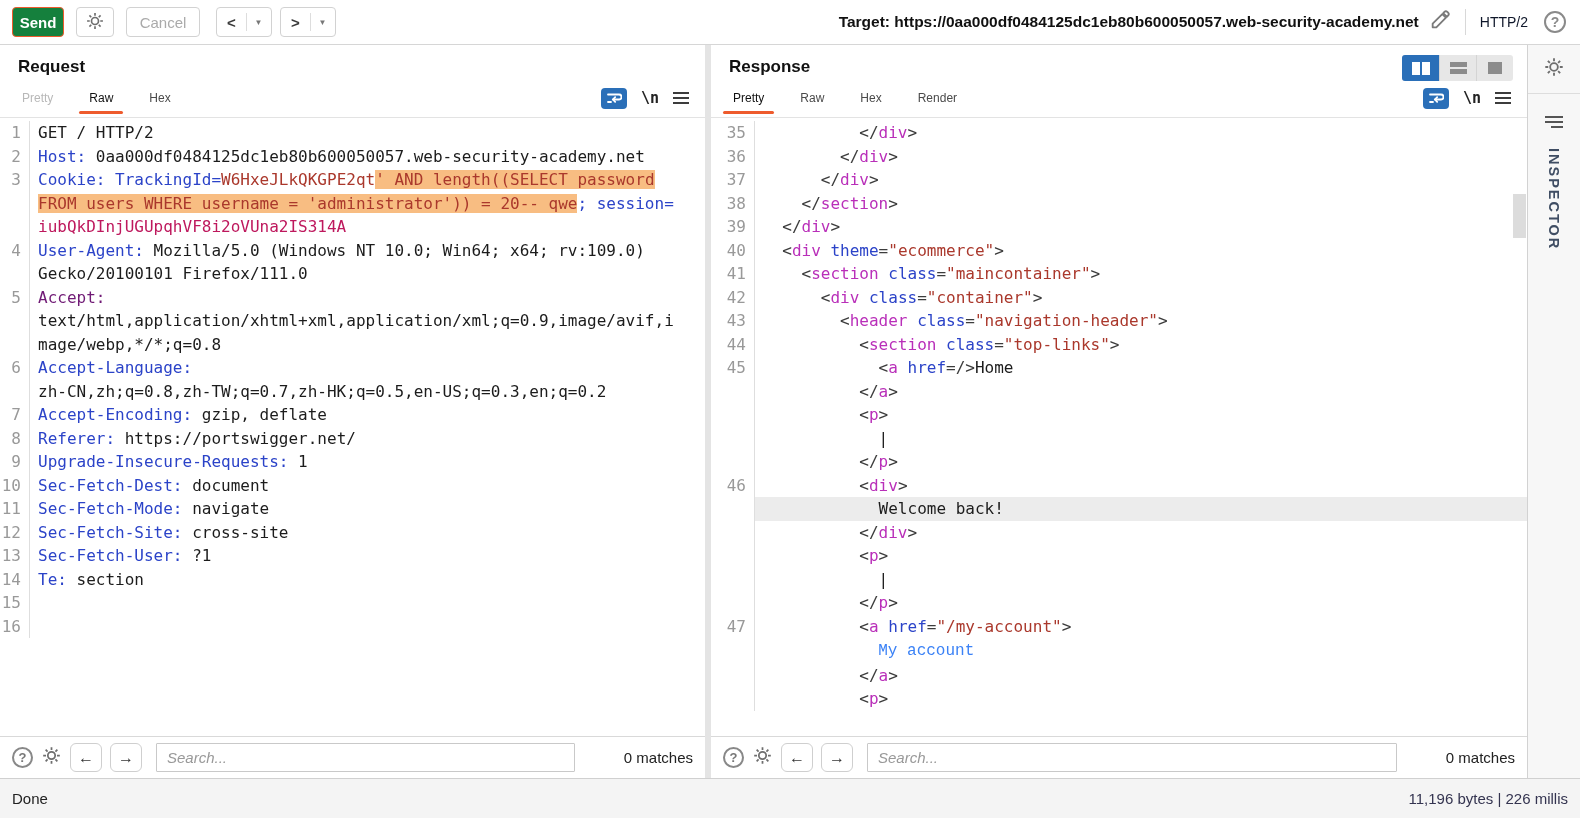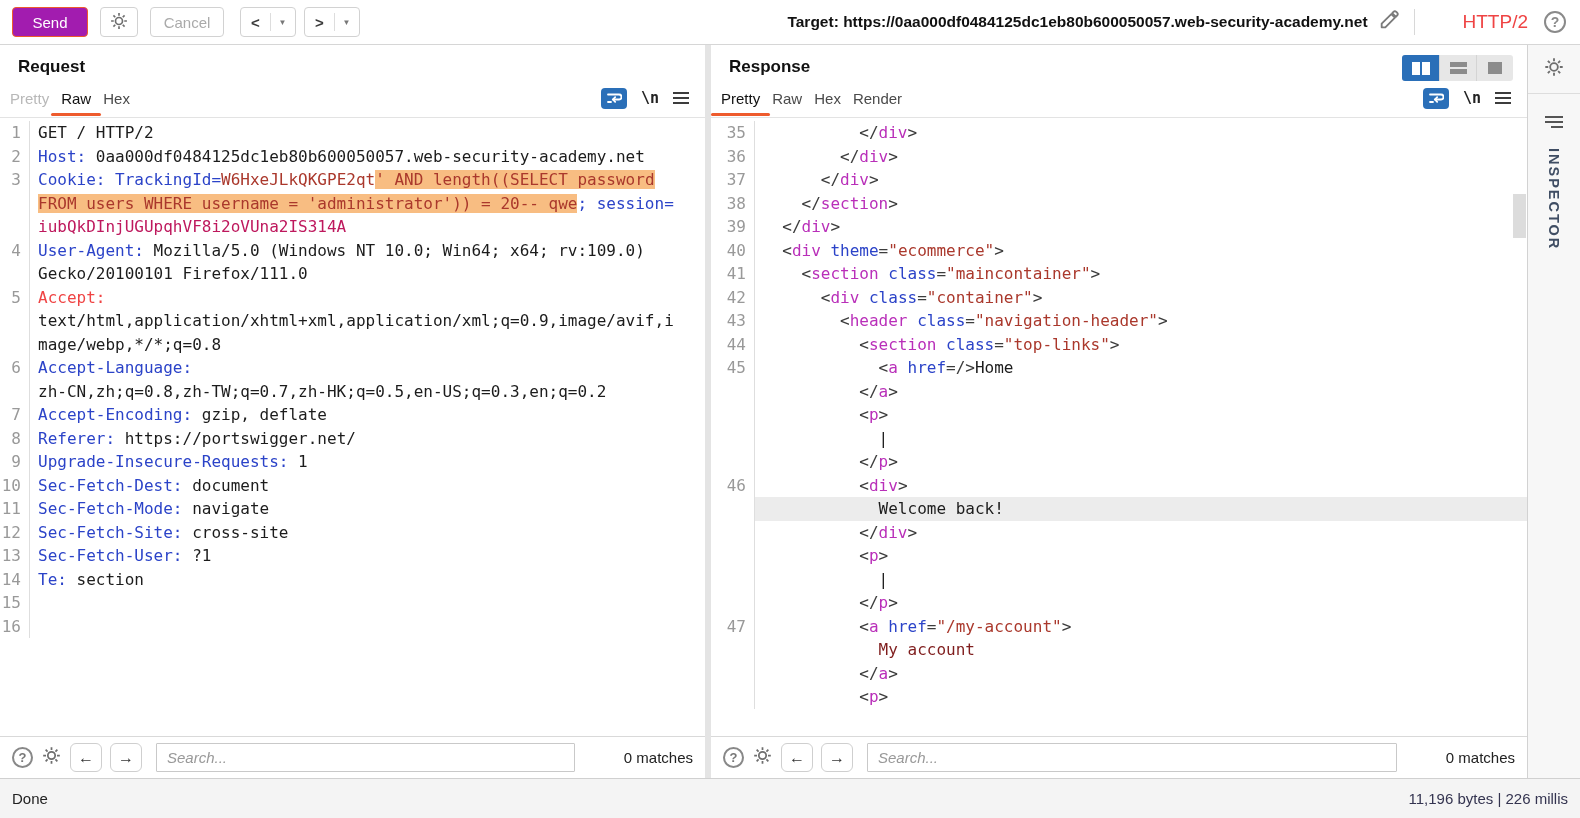--- a/index.html
+++ b/index.html
@@ -6,48 +6,48 @@
   html,body { width:1580px; height:818px; overflow:hidden; background:#fff;
               font-family:"Liberation Sans", sans-serif; color:#222; }
   .app { width:1580px; height:818px; display:flex; flex-direction:column; }
 
   
   .toolbar { height:45px; flex:none; display:flex; align-items:center;
              padding:0 14px 0 12px; background:#fff; border-bottom:1px solid #d6d6d6; }
   .btn { height:30px; display:inline-flex; align-items:center; justify-content:center;
          border:1px solid #d2d2d2; border-radius:4px; background:#fff; cursor:pointer;
          font-size:15px; color:#444; }
-  .send-btn { width:76px; background:#a21caf; border-color:#ee5b2d; color:#fff;
-              font-weight:normal; margin-right:12px; }
+  .send-btn { width:52px; background:#15803d; border-color:#ee5b2d; color:#fff;
+              font-weight:bold; margin-right:12px; }
   .gear-btn { width:38px; margin-right:12px; }
   .cancel-btn { width:74px; color:#aaa; margin-right:16px; }
   .nav-btn { width:56px; margin-right:8px; padding:0; }
   .nav-btn .sym { font-weight:bold; font-size:15px; color:#3a3a3a; width:28px; text-align:center; }
   .nav-btn .vdiv { width:1px; height:18px; background:#ddd; }
   .nav-btn .caret { font-size:8px; color:#777; width:24px; text-align:center; }
   .target-wrap { margin-left:auto; display:flex; align-items:center; }
   .target-text { font-size:15.5px; font-weight:bold; color:#111; white-space:nowrap; }
   .pencil { margin:0 14px 0 10px; cursor:pointer; display:flex; }
   .tb-divider { width:1px; height:26px; background:#d8d8d8; margin-right:14px; }
-  .proto { font-size:19px; color:#ef4444; margin-right:16px;margin-left:34px; }
+  .proto { font-size:14px; color:#0f172a; margin-right:16px; }
   .help-circle { width:22px; height:22px; border:2px solid #8a8a8a; border-radius:50%;
                  color:#8a8a8a; font-weight:bold; font-size:14px; display:flex;
                  align-items:center; justify-content:center; cursor:pointer; }
 
   
   .main { flex:1; display:flex; min-height:0; background:#e4e4e4; }
   .panel { background:#fff; display:flex; flex-direction:column; min-width:0; }
   .panel.request { width:705px; flex:none; }
   .panel.response { flex:1; }
   .splitter { width:6px; flex:none; background:#e4e4e4; }
 
   .panel-head { position:relative; flex:none; }
   .panel-title { font-size:17px; font-weight:bold; color:#111; padding:12px 0 2px 18px; }
   .tabs-row { height:38px; display:flex; align-items:center; padding-left:4px; }
-  .tab { position:relative; font-size:15px; margin:0 4px; padding:9px 2px; cursor:pointer; color:#4a4a4a; }
+  .tab { position:relative; font-size:12px; margin:0 16px; padding:9px 2px; cursor:pointer; color:#4a4a4a; }
   .tab.active { color:#111; }
   .tab.active::after { content:""; position:absolute; left:-8px; right:-8px; bottom:0;
                        height:3px; background:#ee5b2d; border-radius:2px; }
   .tab.disabled { color:#b8b8b8; }
   .tabs-spacer { flex:1; }
   .icon-cluster { display:flex; align-items:center; gap:14px; padding-right:16px; }
   .wrap-icon { width:26px; height:21px; background:#2a6fb8; border-radius:4px;
                display:flex; align-items:center; justify-content:center; cursor:pointer; }
   .nl-icon { font-size:15px; font-weight:bold; color:#222; cursor:pointer;
              font-family:"DejaVu Sans Mono", monospace; }
@@ -214,21 +214,21 @@
           <div class="code-row">
             <span class="ln">4</span>
             <span class="code"><span style="color: rgb(43, 67, 200);">User-Agent: </span><span style="color: rgb(28, 28, 28);">Mozilla/5.0 (Windows NT 10.0; Win64; x64; rv:109.0)</span></span>
           </div>
           <div class="code-row">
             <span class="ln"></span>
             <span class="code"><span style="color: rgb(28, 28, 28);">Gecko/20100101 Firefox/111.0</span></span>
           </div>
           <div class="code-row">
             <span class="ln">5</span>
-            <span class="code"><span style="color: #ef4444;">Accept:</span></span>
+            <span class="code"><span style="color: #701a75;">Accept:</span></span>
           </div>
           <div class="code-row">
             <span class="ln"></span>
             <span class="code"><span style="color: rgb(28, 28, 28);">text/html,application/xhtml+xml,application/xml;q=0.9,image/avif,i</span></span>
           </div>
           <div class="code-row">
             <span class="ln"></span>
             <span class="code"><span style="color: rgb(28, 28, 28);">mage/webp,*/*;q=0.8</span></span>
           </div>
           <div class="code-row">
@@ -433,21 +433,21 @@
           <div class="code-row">
             <span class="ln"></span>
             <span class="code"><span style="color: rgb(60, 60, 60);">          &lt;/</span><span style="color: rgb(185, 47, 185);">p</span><span style="color: rgb(60, 60, 60);">&gt;</span></span>
           </div>
           <div class="code-row">
             <span class="ln">47</span>
             <span class="code"><span style="color: rgb(60, 60, 60);">          &lt;</span><span style="color: rgb(185, 47, 185);">a</span><span style="color: rgb(43, 67, 200);"> href</span><span style="color: rgb(60, 60, 60);">=</span><span style="color: rgb(170, 56, 44);">"/my-account"</span><span style="color: rgb(60, 60, 60);">&gt;</span></span>
           </div>
           <div class="code-row">
             <span class="ln"></span>
-            <span class="code"><span style="color: #7f1d1d;">            My account</span></span>
+            <span class="code"><span style="color: #3b82f6; font-family: Liberation Mono, monospace;">            My account</span></span>
           </div>
           <div class="code-row">
             <span class="ln"></span>
             <span class="code"><span style="color: rgb(60, 60, 60);">          &lt;/</span><span style="color: rgb(185, 47, 185);">a</span><span style="color: rgb(60, 60, 60);">&gt;</span></span>
           </div>
           <div class="code-row">
             <span class="ln"></span>
             <span class="code"><span style="color: rgb(60, 60, 60);">          &lt;</span><span style="color: rgb(185, 47, 185);">p</span><span style="color: rgb(60, 60, 60);">&gt;</span></span>
           </div>
         </div>

